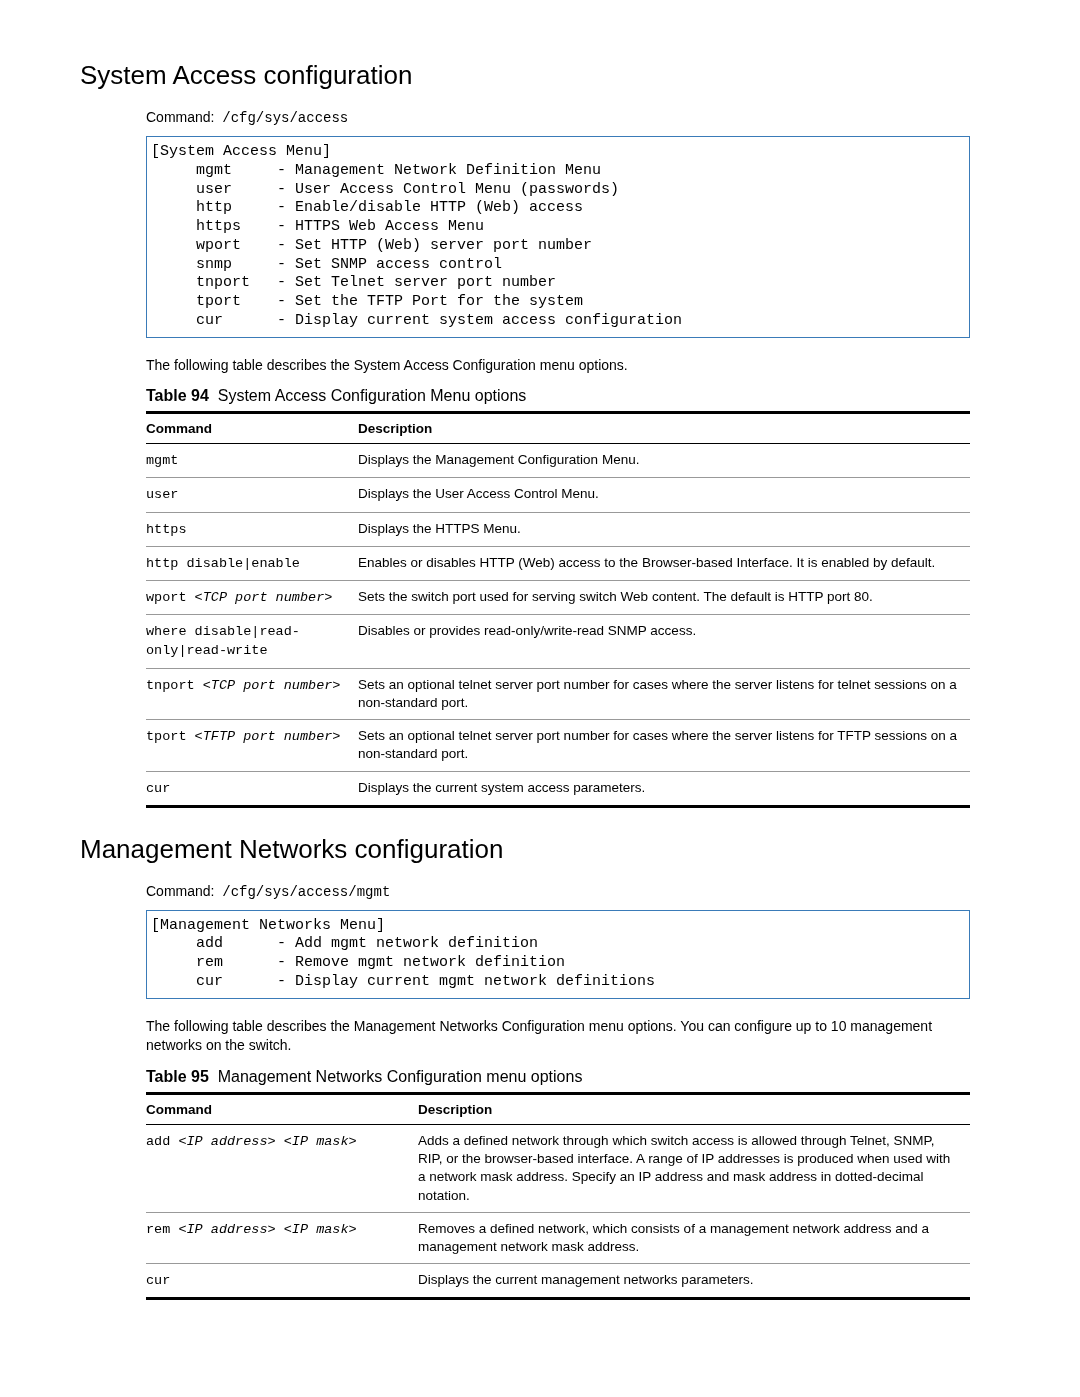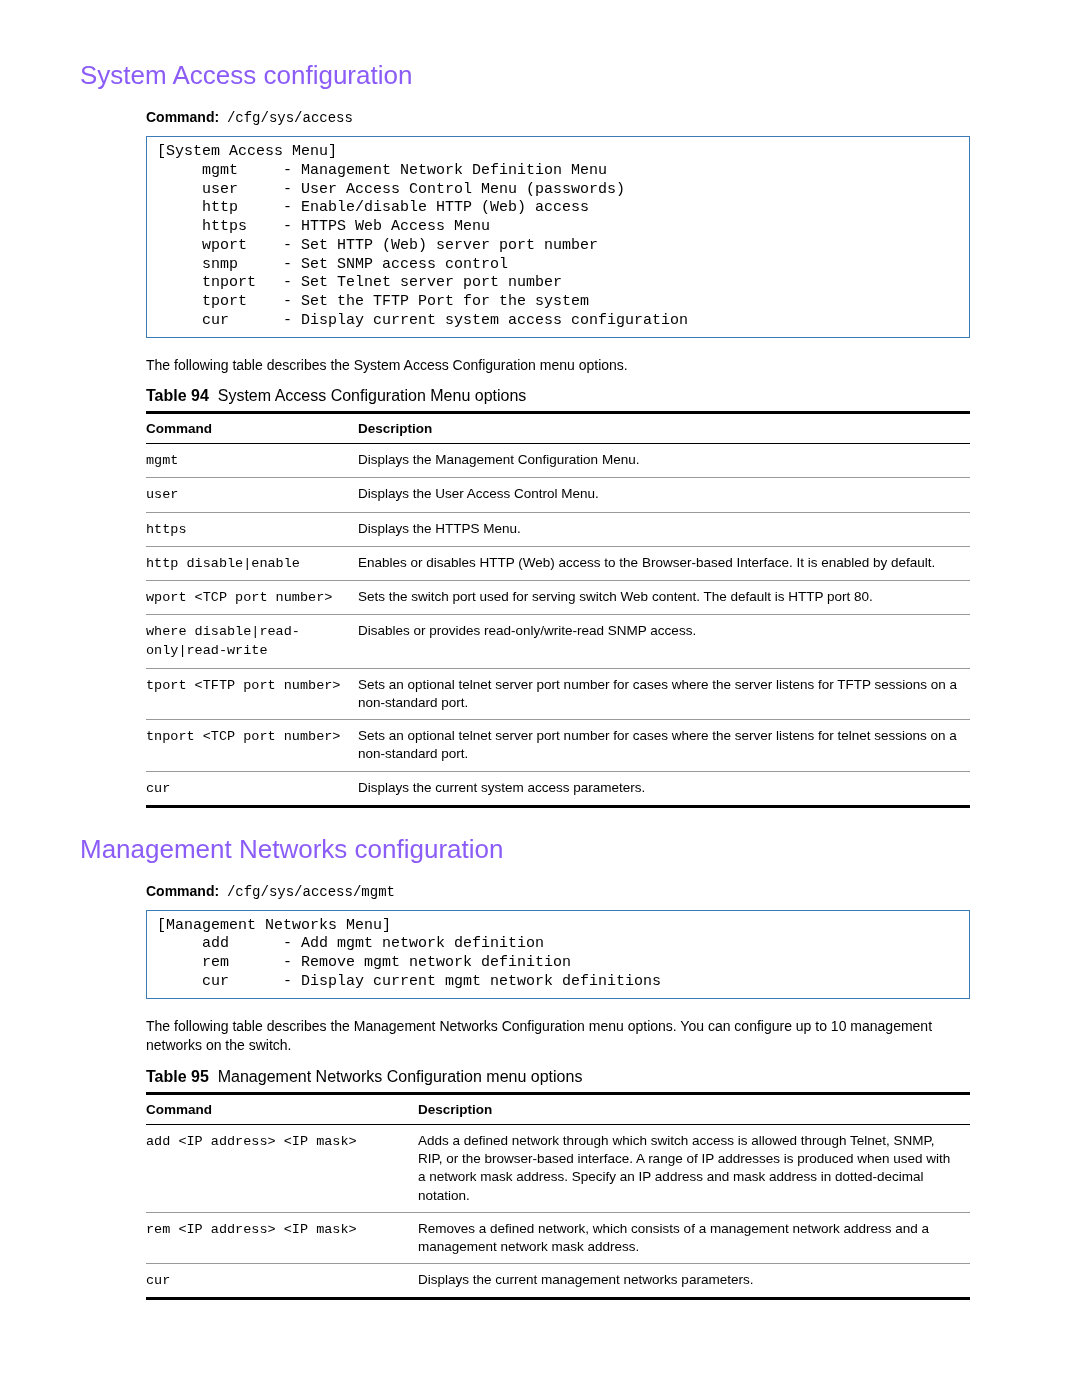--- a/index.html
+++ b/index.html
@@ -9,33 +9,33 @@
     background: #fff;
     color: #000;
     width: 1080px;
     box-sizing: border-box;
     font-size: 14px;
   }
   h2.section-title {
     font-family: Arial, Helvetica, sans-serif;
     font-weight: 400;
     font-size: 26px;
-    color: #8b5cf6;
+    color: #000000;
     margin: 0 0 18px 0;
   }
   .command-line {
     margin: 0 0 10px 66px;
     font-size: 14px;
   }
-  .command-line b { font-weight: bold; }
+  .command-line b { font-weight: normal; }
   .mono { font-family: "Courier New", monospace; }
   .menu-box {
     border: 1px solid #3a7bb8;
     margin: 0 40px 18px 66px;
-    padding: 6px 10px;
+    padding: 6px 4px;
     font-family: "Courier New", monospace;
     font-size: 15px;
     line-height: 1.25;
     white-space: pre;
   }
   .body-text {
     margin: 0 40px 12px 66px;
     font-size: 14px;
     line-height: 1.4;
   }
@@ -62,21 +62,21 @@
   table.opts td {
     padding: 7px 12px 7px 0;
     border-bottom: 1px solid #999;
     vertical-align: top;
     line-height: 1.35;
   }
   table.opts tbody tr:last-child td {
     border-bottom: 3px solid #000;
   }
   .cmd-plain { font-family: "Courier New", monospace; }
-  .arg { font-family: "Courier New", monospace; }
+  .arg { font-family: "Courier New", monospace; font-style: italic; }
   
   .t94 th.c1, .t94 td.c1 { width: 200px; }
   .t95 th.c1, .t95 td.c1 { width: 260px; }
 </style>
 </head>
 <body>
 
 <h2 class="section-title">System Access configuration</h2>
 
 <p class="command-line">
@@ -128,26 +128,26 @@
       </tr>
       <tr>
         <td class="c1"><span class="cmd-plain">wport </span><span class="arg">&lt;TCP port number&gt;</span></td>
         <td>Sets the switch port used for serving switch Web content. The default is HTTP port 80.</td>
       </tr>
       <tr>
         <td class="c1"><span class="cmd-plain">where disable|read-only|read-write</span></td>
         <td>Disables or provides read-only/write-read SNMP access.</td>
       </tr>
       <tr>
+        <td class="c1"><span class="cmd-plain">tnport </span><span class="arg">&lt;TCP port number&gt;</span></td>
+        <td>Sets an optional telnet server port number for cases where the server listens for telnet sessions on a non-standard port.</td>
+      </tr>
+      <tr>
         <td class="c1"><span class="cmd-plain">tport </span><span class="arg">&lt;TFTP port number&gt;</span></td>
         <td>Sets an optional telnet server port number for cases where the server listens for TFTP sessions on a non-standard port.</td>
-      </tr>
-      <tr>
-        <td class="c1"><span class="cmd-plain">tnport </span><span class="arg">&lt;TCP port number&gt;</span></td>
-        <td>Sets an optional telnet server port number for cases where the server listens for telnet sessions on a non-standard port.</td>
       </tr>
       <tr>
         <td class="c1"><span class="cmd-plain">cur</span></td>
         <td>Displays the current system access parameters.</td>
       </tr>
     </tbody>
 </table>
 
 <h2 class="section-title">Management Networks configuration</h2>
 

